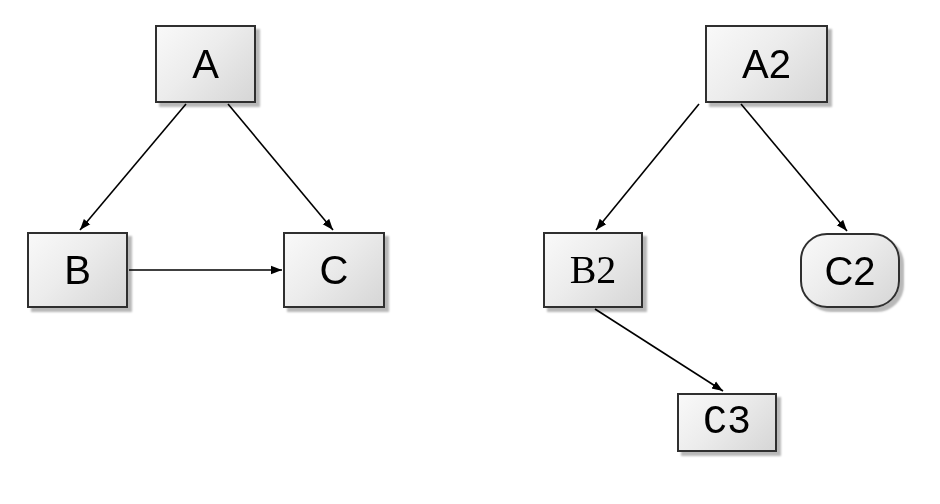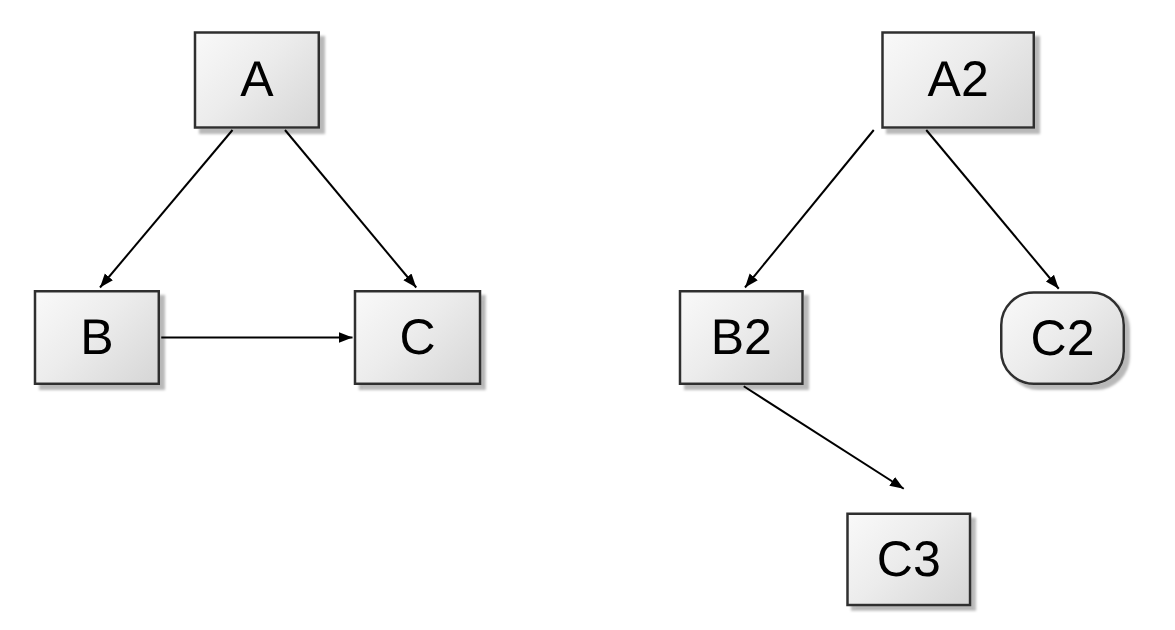--- a/index.html
+++ b/index.html
@@ -69,23 +69,23 @@
       </div>
       <div class="node" style="left: 27px; top: 232px; width: 101px; height: 76px;">
         <span class="node-label">B</span>
       </div>
       <div class="node" style="left: 283px; top: 232px; width: 102px; height: 76px;">
         <span class="node-label">C</span>
       </div>
       <div class="node" style="left: 669px; top: 25px; width: 123px; height: 78px; margin-left: 36px;">
         <span class="node-label">A2</span>
       </div>
-      <div class="node" style="left: 543px; top: 232px; width: 100px; height: 76px;">
+      <div class="node" style="left: 543px; top: 232px; width: 100px; height: 76px; font-family: Liberation Serif, serif;">
         <span class="node-label">B2</span>
       </div>
       <div class="node" style="left: 800px; top: 233px; width: 100px; height: 75px; border-radius: 27px;">
         <span class="node-label">C2</span>
       </div>
-      <div class="node" style="left: 677px; top: 410px; width: 100px; height: 75px;">
+      <div class="node" style="left: 677px; top: 393px; width: 100px; height: 59px; font-family: Liberation Mono, monospace;">
         <span class="node-label">C3</span>
       </div>
     </div>
 </div>
 
 </body></html>

